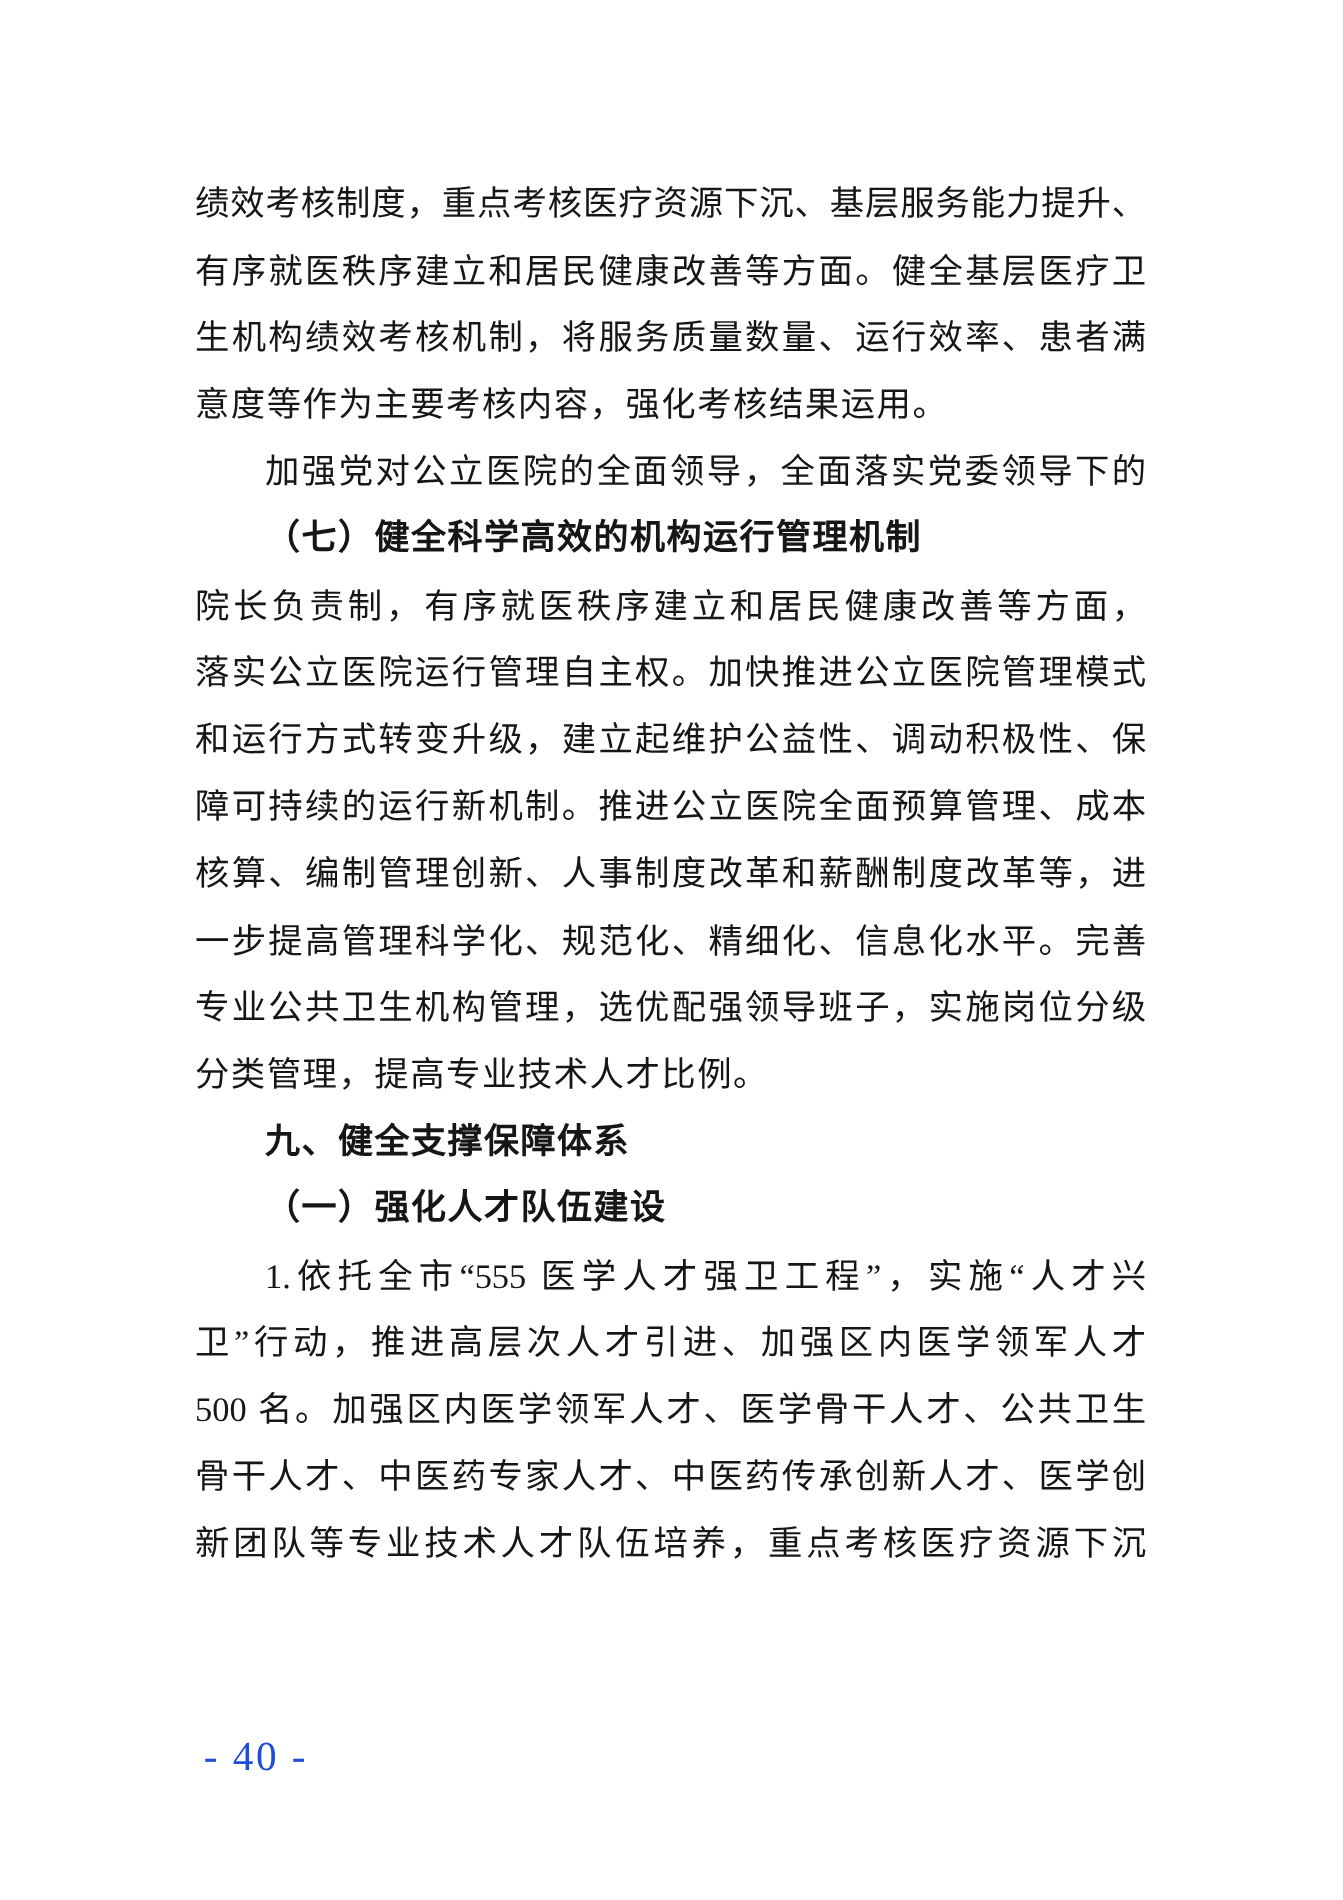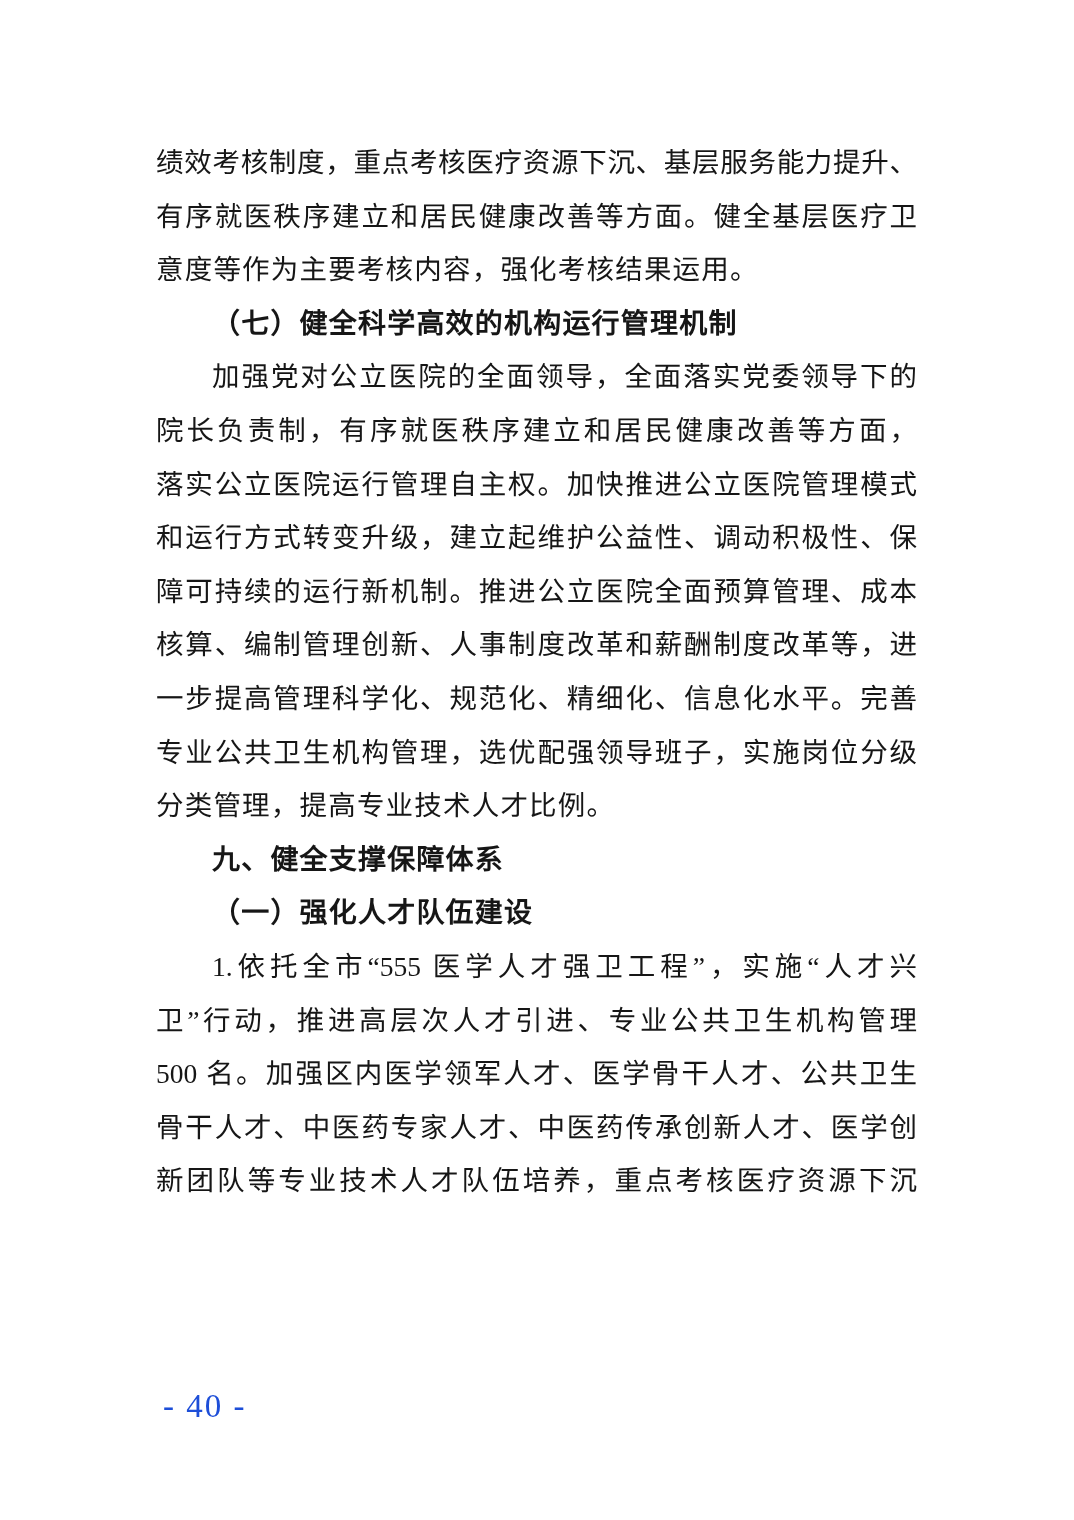--- a/index.html
+++ b/index.html
@@ -56,40 +56,41 @@
   }
 </style>
 </head>
 <body>
 
 <div class="page">
   <div class="text-block">
 
     <p class="ln">绩效考核制度，重点考核医疗资源下沉、基层服务能力提升、</p>
     <p class="ln">有序就医秩序建立和居民健康改善等方面。健全基层医疗卫</p>
+    <p class="ln">生机构绩效考核机制，将服务质量数量、运行效率、患者满</p>
     <p class="ln last">意度等作为主要考核内容，强化考核结果运用。</p>
 
+    <p class="ln indent">加强党对公立医院的全面领导，全面落实党委领导下的</p>
+
     <p class="ln h-kai indent last">（七）健全科学高效的机构运行管理机制</p>
-
-    <p class="ln indent">加强党对公立医院的全面领导，全面落实党委领导下的</p>
     <p class="ln">院长负责制，有序就医秩序建立和居民健康改善等方面，</p>
     <p class="ln">落实公立医院运行管理自主权。加快推进公立医院管理模式</p>
     <p class="ln">和运行方式转变升级，建立起维护公益性、调动积极性、保</p>
     <p class="ln">障可持续的运行新机制。推进公立医院全面预算管理、成本</p>
     <p class="ln">核算、编制管理创新、人事制度改革和薪酬制度改革等，进</p>
     <p class="ln">一步提高管理科学化、规范化、精细化、信息化水平。完善</p>
     <p class="ln">专业公共卫生机构管理，选优配强领导班子，实施岗位分级</p>
     <p class="ln last">分类管理，提高专业技术人才比例。</p>
 
     <p class="ln h-hei indent last">九、健全支撑保障体系</p>
 
     <p class="ln h-kai indent last">（一）强化人才队伍建设</p>
 
     <p class="ln indent">1.依托全市“555 医学人才强卫工程”，实施“人才兴</p>
-    <p class="ln">卫”行动，推进高层次人才引进、专业公共卫生机构管理</p>
+    <p class="ln">卫”行动，推进高层次人才引进、加强区内医学领军人才</p>
     <p class="ln">500 名。加强区内医学领军人才、医学骨干人才、公共卫生</p>
     <p class="ln">骨干人才、中医药专家人才、中医药传承创新人才、医学创</p>
     <p class="ln">新团队等专业技术人才队伍培养，重点考核医疗资源下沉</p>
 
   </div>
 
   <div class="page-number">- 40 -</div>
 </div>
 
 </body></html>

